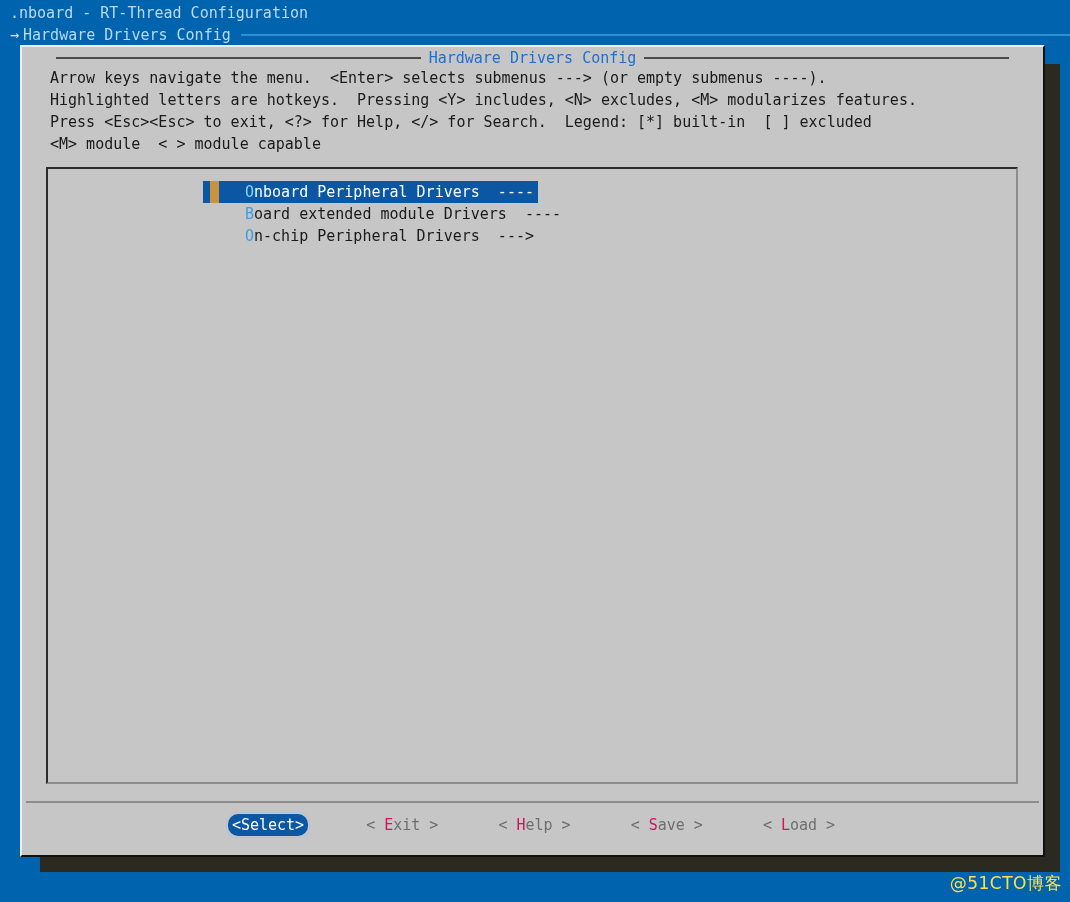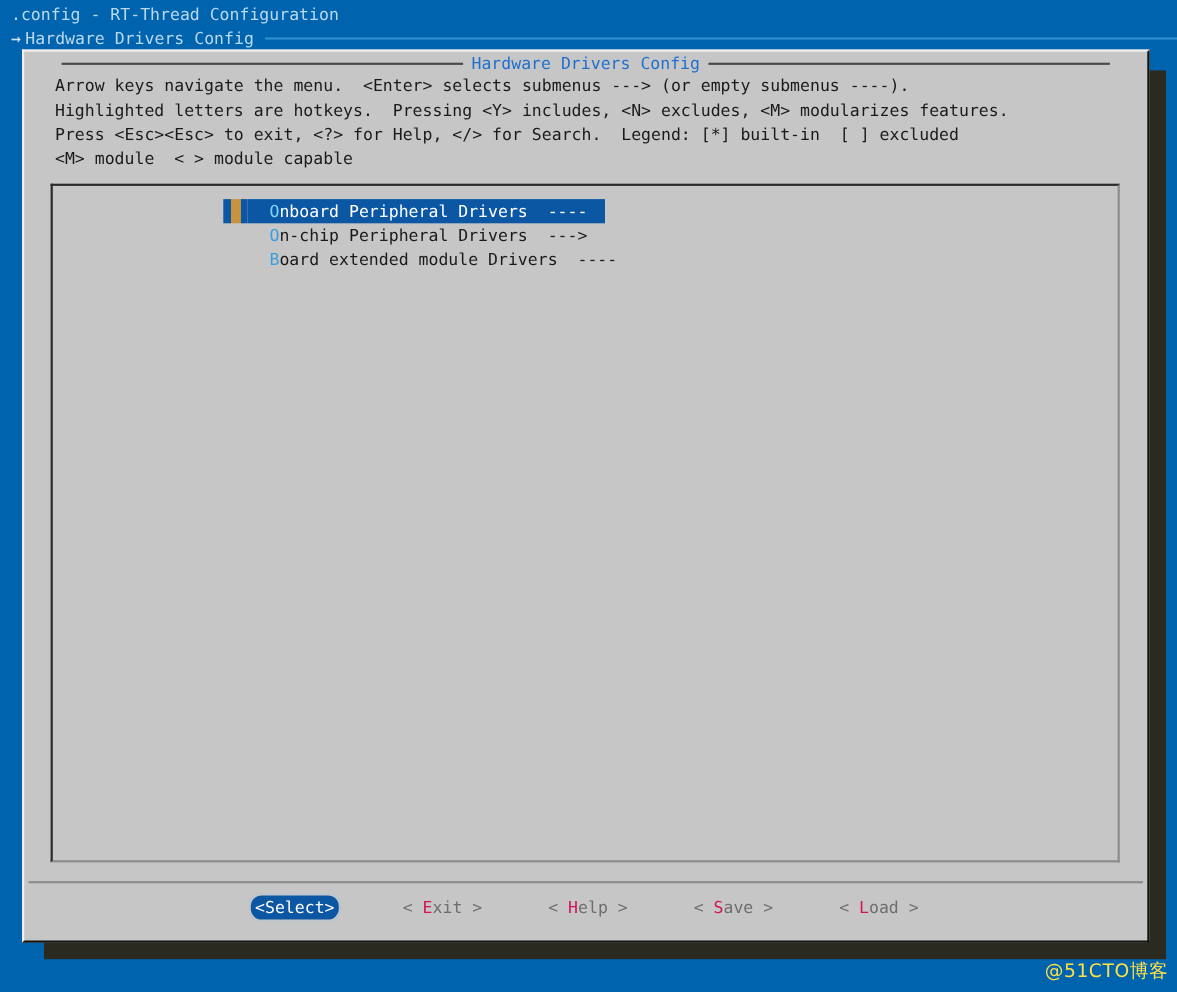--- a/index.html
+++ b/index.html
@@ -167,21 +167,21 @@
   .row-cursor .cur-blue2 {
     width: 6px; height: 22px; background: #0b57a4;
   }
   .row-label {
     position: absolute;
     left: 177px;
     top: 0;
     height: 22px;
     line-height: 22px;
     padding-left: 20px;
-    padding-right: 16px;
+    padding-right: 4px;
     white-space: pre;
     color: #1a1a1a;
   }
   .menu-row.selected .row-label {
     background: #0b57a4;
     color: #ffffff;
   }
   .hotkey { color: #3a9fe0; }
   .menu-row.selected .hotkey { color: #7fd4ff; }
 
@@ -235,21 +235,21 @@
     font-family: "DejaVu Sans", "Liberation Sans", sans-serif;
     font-size: 17px;
     letter-spacing: 0.5px;
   }
 </style>
 </head>
 <body>
 
 <div id="backdrop"></div>
 
-<div id="backtitle">.config - RT-Thread Configuration</div>
+<div id="backtitle">.nboard - RT-Thread Configuration</div>
 
 <div id="breadcrumb-row">
   <span id="breadcrumb-arrow">→</span>
   <span id="breadcrumb-text">Hardware Drivers Config</span>
   <span id="breadcrumb-rule"></span>
 </div>
 
 <div id="dialog-shadow"></div>
 
 <div id="dialog">
@@ -258,22 +258,22 @@
     <span class="title-dash" id="title-dash-left"></span>
     <span id="dialog-title-text">Hardware Drivers Config</span>
     <span class="title-dash" id="title-dash-right"></span>
   </div>
 
   <div id="help-block"><div>Arrow keys navigate the menu.  &lt;Enter&gt; selects submenus ---&gt; (or empty submenus ----).</div><div>Highlighted letters are hotkeys.  Pressing &lt;Y&gt; includes, &lt;N&gt; excludes, &lt;M&gt; modularizes features.</div><div>Press &lt;Esc&gt;&lt;Esc&gt; to exit, &lt;?&gt; for Help, &lt;/&gt; for Search.  Legend: [*] built-in  [ ] excluded</div><div>&lt;M&gt; module  &lt; &gt; module capable</div></div>
 
   <div id="menu-box">
     <div id="menu-list">
         <div class="menu-row selected"><span class="row-cursor"><span class="cur-blue"></span><span class="cur-amber"></span><span class="cur-blue2"></span></span><span class="row-label"><span class="hotkey">O</span><span>nboard Peripheral Drivers</span><span>  ----</span></span></div>
+        <div class="menu-row"><span class="row-label"><span class="hotkey">B</span><span>oard extended module Drivers</span><span>  ----</span></span></div>
         <div class="menu-row"><span class="row-label"><span class="hotkey">O</span><span>n-chip Peripheral Drivers</span><span>  ---&gt;</span></span></div>
-        <div class="menu-row"><span class="row-label"><span class="hotkey">B</span><span>oard extended module Drivers</span><span>  ----</span></span></div>
       </div>
   </div>
 
   <div id="button-sep"></div>
 
   <div id="button-bar"><span class="dlg-button focused"><span>&lt;</span><span class="bkey">S</span><span>elect&gt;</span><span></span></span><span class="dlg-button"><span>&lt; </span><span class="bkey">E</span><span>xit</span><span> &gt;</span></span><span class="dlg-button"><span>&lt; </span><span class="bkey">H</span><span>elp</span><span> &gt;</span></span><span class="dlg-button"><span>&lt; </span><span class="bkey">S</span><span>ave</span><span> &gt;</span></span><span class="dlg-button"><span>&lt; </span><span class="bkey">L</span><span>oad</span><span> &gt;</span></span></div>
 
 </div>
 
 <div id="watermark">@51CTO博客</div>

